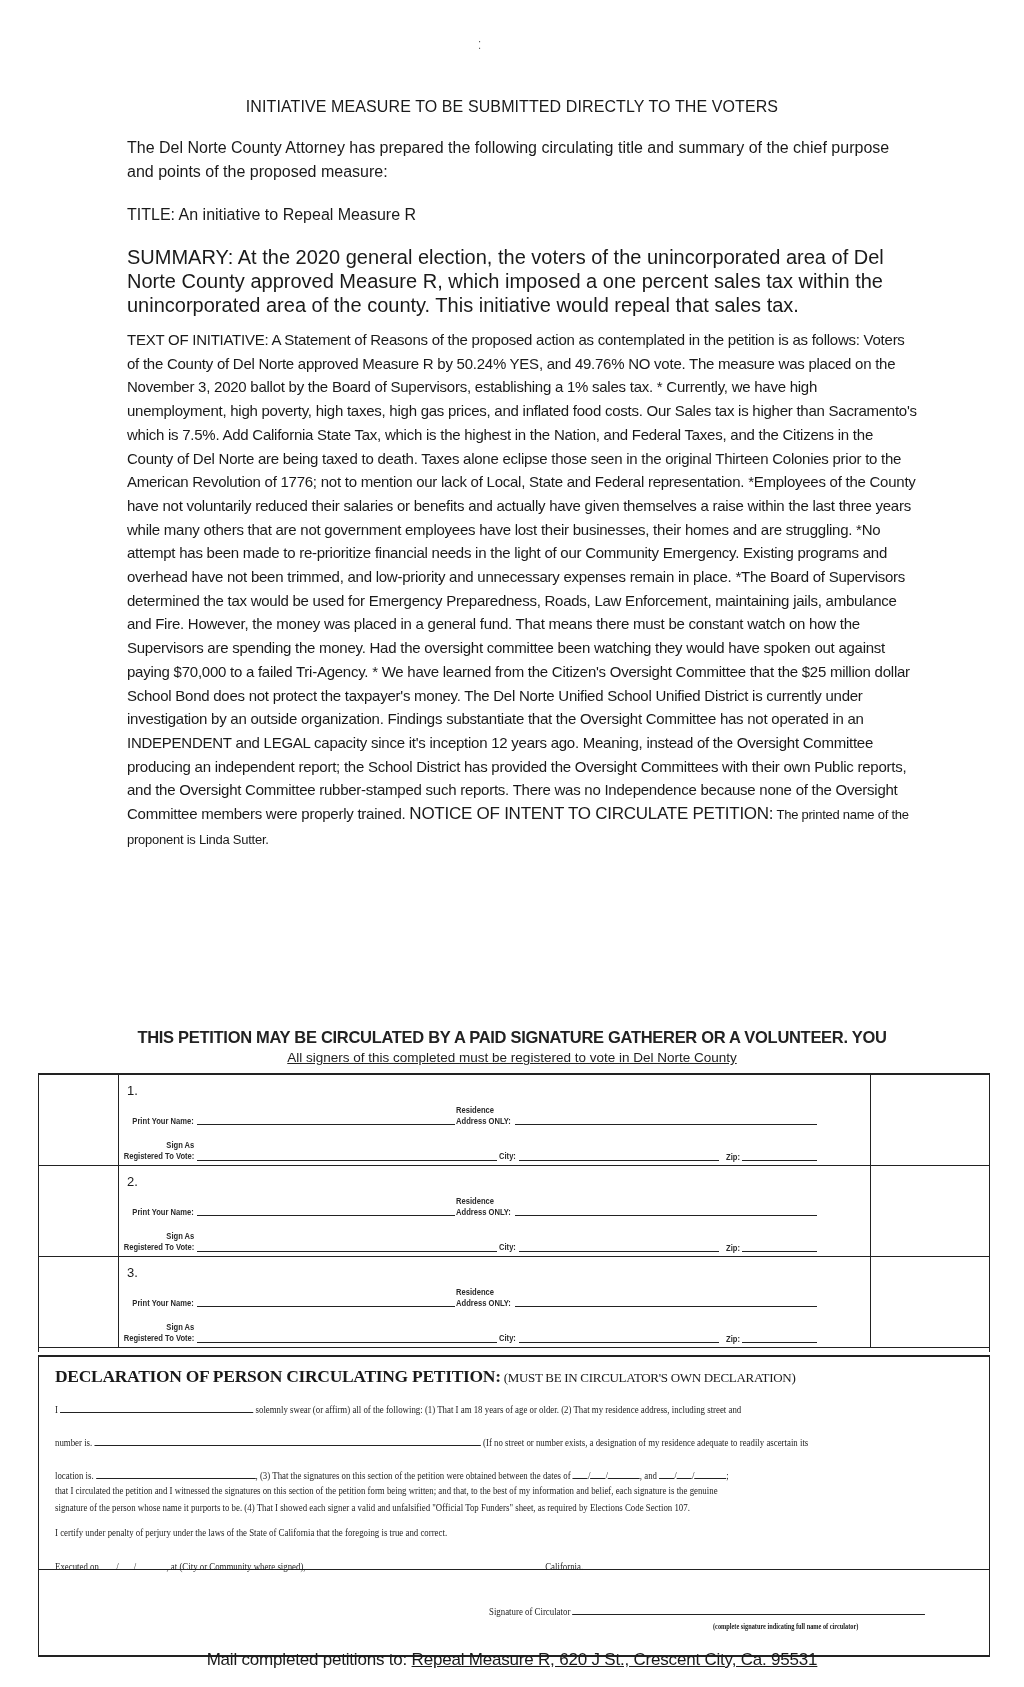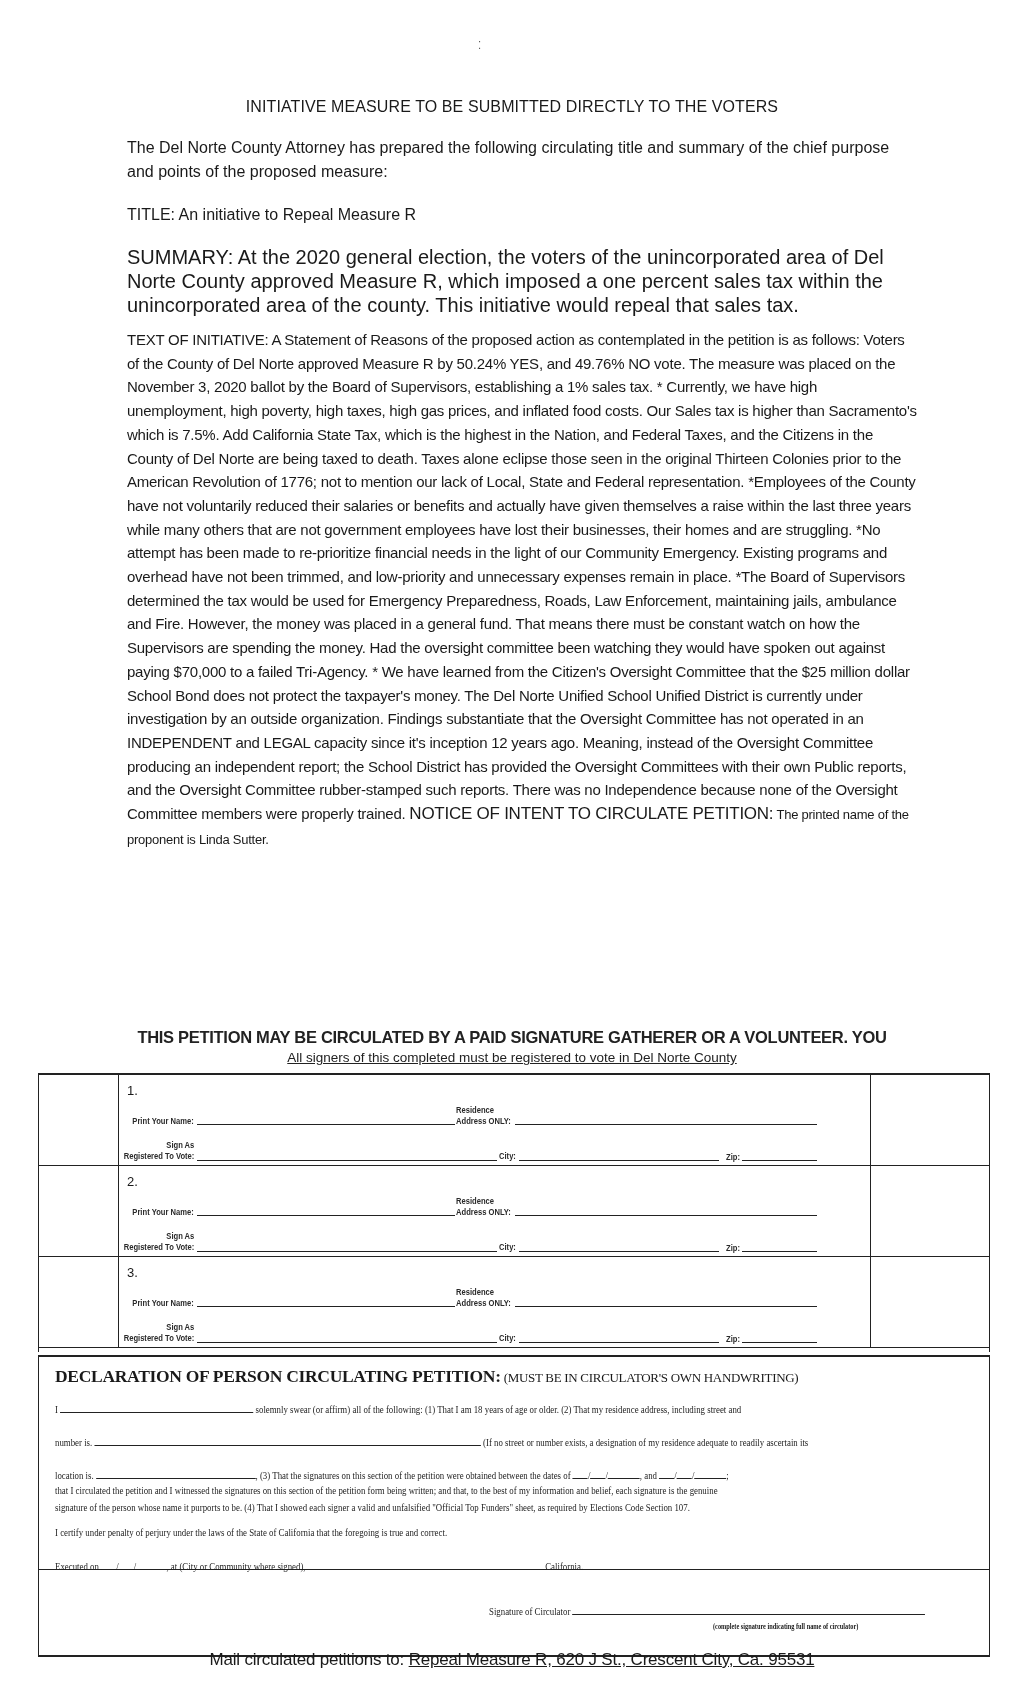--- a/index.html
+++ b/index.html
@@ -151,21 +151,21 @@
       <span class="lbl left" style="left:460px;top:75px;">City:</span>
       <div class="line" style="left:480px;top:85px;width:200px;"></div>
       <span class="lbl left" style="left:687px;top:76px;">Zip:</span>
       <div class="line" style="left:703px;top:85px;width:75px;"></div>
     </div>
 
   </div>
 
   <div class="decl">
     <div class="decl-title">
-      <span>DECLARATION OF PERSON CIRCULATING PETITION:</span><span class="paren"> (MUST BE IN CIRCULATOR'S OWN HANDWRITING)</span>
+      <span>DECLARATION OF PERSON CIRCULATING PETITION:</span><span class="paren"> (MUST BE IN CIRCULATOR'S OWN DECLARATION)</span>
     </div>
 
     <div class="decl-line" style="top:45px;">
       <span>I</span>
       <span class="ul" style="width:230px;"></span>
       <span>solemnly swear (or affirm) all of the following: (1) That I am 18 years of age or older. (2) That my  residence address, including street and</span>
     </div>
 
     <div class="decl-line" style="top:78px;">
       <span>number is.</span>
@@ -193,16 +193,16 @@
       <span>California.</span>
     </div>
     <div class="decl-line" style="top:37px;left:450px;">
       <span>Signature of Circulator</span>
       <span class="ul" style="width:420px;"></span>
     </div>
     <div class="decl-line fine" style="top:55px;left:674px;">(complete signature indicating full name of circulator)</div>
   </div>
 
   <div class="mail">
-    <span>Mail circulated petitions to:  </span><span class="addr">Repeal Measure R, 620 J St., Crescent City, Ca. 95531</span>
+    <span>Mail completed petitions to:  </span><span class="addr">Repeal Measure R, 620 J St., Crescent City, Ca. 95531</span>
   </div>
 
 </div>
 
 </body></html>

